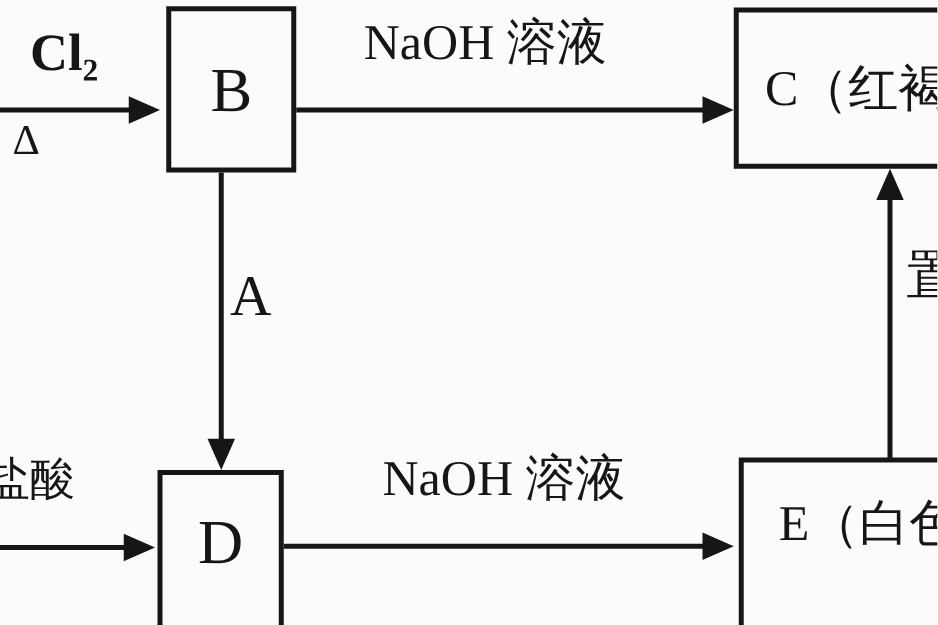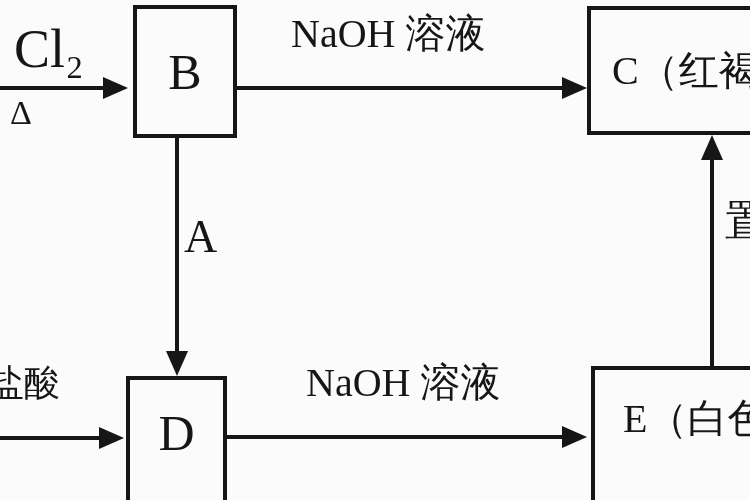--- a/index.html
+++ b/index.html
@@ -23,21 +23,21 @@
     box-sizing:border-box;
   }
   .box-letter{font-size:50px;line-height:1;}
   .box-cjk{font-size:40px;line-height:1.15;white-space:nowrap;}
   .hline,.vline{position:absolute;background:var(--ink);}
   .head{position:absolute;width:0;height:0;}
   .head-right{border-left:25px solid var(--ink);border-top:11px solid transparent;border-bottom:11px solid transparent;}
   .head-down{border-top:25px solid var(--ink);border-left:11px solid transparent;border-right:11px solid transparent;}
   .head-up{border-bottom:25px solid var(--ink);border-left:11px solid transparent;border-right:11px solid transparent;}
   .lbl{position:absolute;line-height:1;white-space:nowrap;}
-  .lbl-cl2{left:14px;top:22px;font-size:54px;}
+  .lbl-cl2{left:24px;top:22px;font-size:42px;font-weight:bold;}
   .lbl-delta{left:10px;top:96px;font-size:34px;}
   .lbl-naoh-top{left:291px;top:14px;font-size:40px;}
   .lbl-a{left:184px;top:214px;font-size:46px;}
   .lbl-hcl{left:-12px;top:365px;font-size:36px;}
   .lbl-naoh-bottom{left:306px;top:363px;font-size:40px;}
   .lbl-zhi{left:725px;top:200px;font-size:42px;}
 </style>
 </head>
 <body>
 

